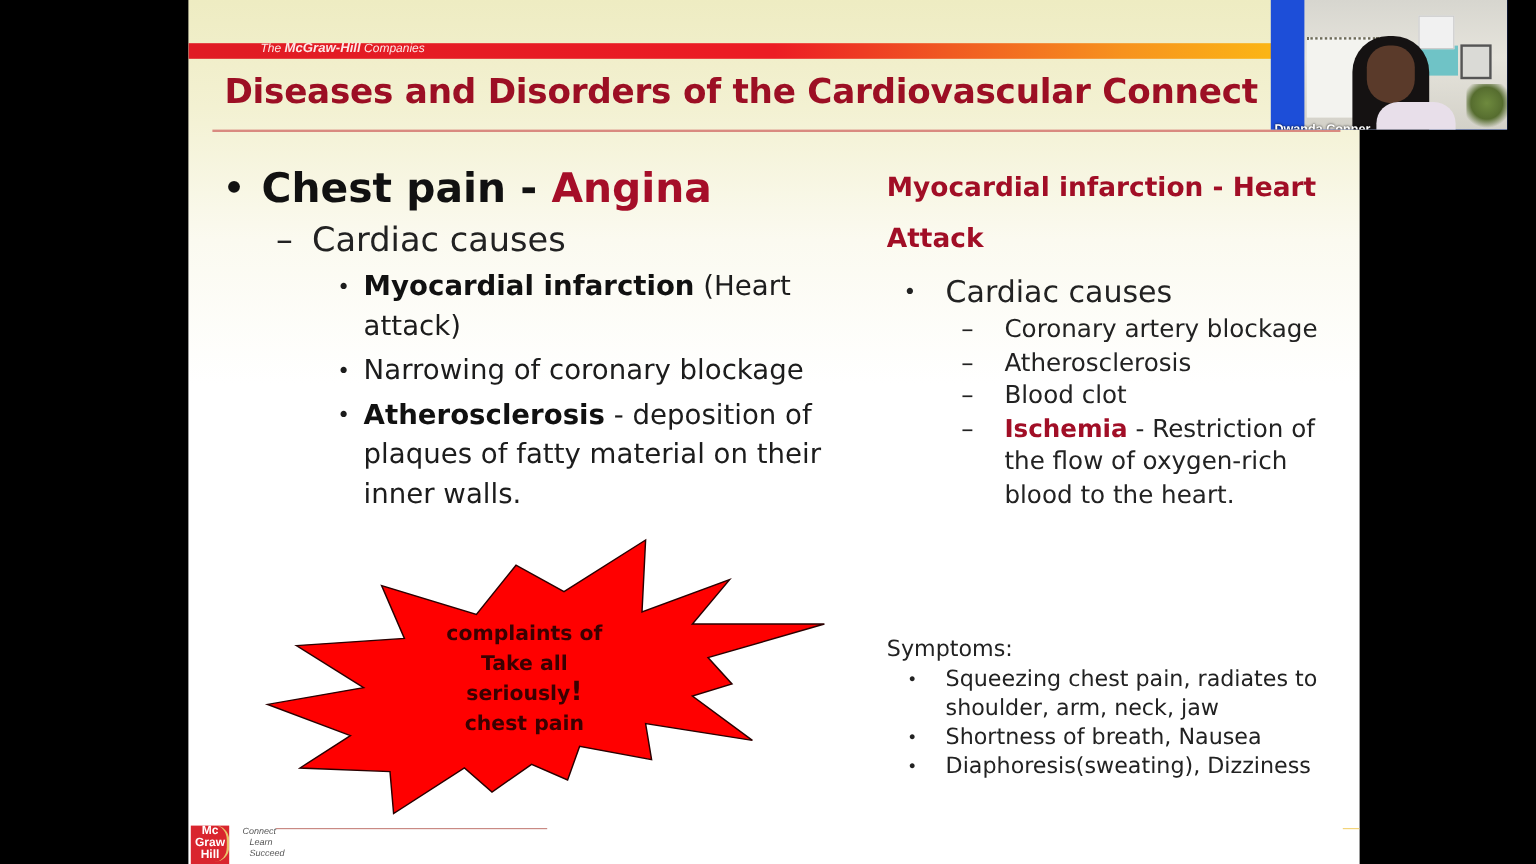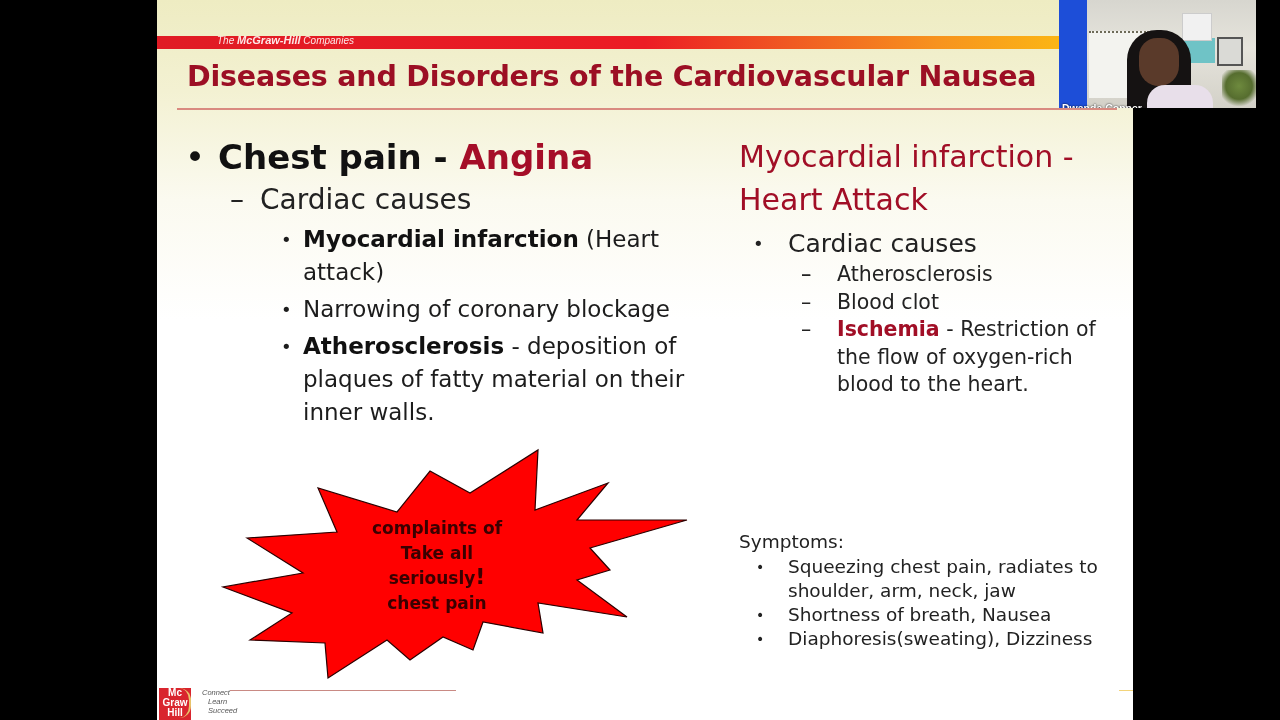--- a/index.html
+++ b/index.html
@@ -15,21 +15,21 @@
   .col-left { position:absolute; left:28px; top:135px; width:540px; }
   .l1 { position:relative; font-size:34px; font-weight:bold; color:#111; line-height:44px; padding-left:33px; white-space:nowrap; }
   .l1 .bullet { position:absolute; left:0; top:0; font-weight:normal; }
   .l1 .accent { color:#a50e28; }
   .l2 { position:relative; font-size:28px; color:#222; line-height:38px; padding-left:75px; margin-top:2px; white-space:nowrap; }
   .l2 .dash { position:absolute; left:45px; top:0; }
   .l3 { position:relative; font-size:23px; color:#1c1c1c; line-height:33px; padding-left:118px; margin-top:4px; }
   .l3 .dot { position:absolute; left:96px; top:0; font-size:18px; }
   .l3 b { color:#111; }
   .col-right { position:absolute; left:582px; top:135px; width:390px; }
-  .rhead { font-size:30px; font-weight:normal; color:#a10e26; line-height:43px; }
+  .rhead { font-size:22px; font-weight:bold; color:#a10e26; line-height:43px; }
   .r2 { position:relative; font-size:25px; color:#222; line-height:34px; padding-left:49px; margin-top:6px; }
   .r2 .dot { position:absolute; left:14px; top:0; font-size:18px; }
   .r3 { position:relative; font-size:20.5px; color:#222; line-height:27.5px; padding-left:98px; }
   .r3 .dash { position:absolute; left:62px; top:0; }
   .r3 .accent { color:#a10e26; font-weight:bold; }
   .symptoms { position:absolute; left:582px; top:529px; width:390px; }
   .sym-h { font-size:18.5px; color:#222; line-height:26px; }
   .sym-item { position:relative; font-size:18.5px; color:#222; line-height:24px; padding-left:49px; }
   .sym-item .dot { position:absolute; left:17px; top:0; font-size:14px; }
   .starburst { position:absolute; left:0; top:0; width:976px; height:720px; pointer-events:none; }
@@ -54,21 +54,21 @@
   .video-name { position:absolute; left:3px; top:102px; color:#fff; font-size:10.5px; font-weight:bold; font-family:"Liberation Sans", sans-serif; text-shadow:0 0 2px #000; white-space:nowrap; }
 </style>
 </head>
 <body>
 
 <div class="slide">
   <div class="topbar">
     <div class="brand"><span>The </span><b>McGraw-Hill</b><span> Companies</span></div>
   </div>
 
-  <div class="title">Diseases and Disorders of the Cardiovascular Nausea</div>
+  <div class="title">Diseases and Disorders of the Cardiovascular Connect</div>
   <div class="title-rule"></div>
 
   <div class="col-left">
     <div class="l1">
       <span class="bullet">•</span><span>Chest pain - </span><span class="accent">Angina</span>
     </div>
     <div class="l2">
       <span class="dash">–</span><span>Cardiac causes</span>
     </div>
     <div class="l3">
@@ -91,21 +91,21 @@
     <div><span>seriously</span><span class="bang">!</span></div>
     <div>chest pain</div>
   </div>
 
   <div class="col-right">
     <div class="rhead">Myocardial infarction - Heart Attack</div>
     <div class="r2">
       <span class="dot">•</span><span>Cardiac causes</span>
     </div>
     <div class="r3">
-      <span class="dash">–</span>
+      <span class="dash">–</span><span>Coronary artery blockage</span>
     </div>
     <div class="r3">
       <span class="dash">–</span><span>Atherosclerosis</span>
     </div>
     <div class="r3">
       <span class="dash">–</span><span>Blood clot</span>
     </div>
     <div class="r3">
       <span class="dash">–</span><span class="accent">Ischemia</span><span> - Restriction of the flow of oxygen-rich blood to the heart.</span>
     </div>

